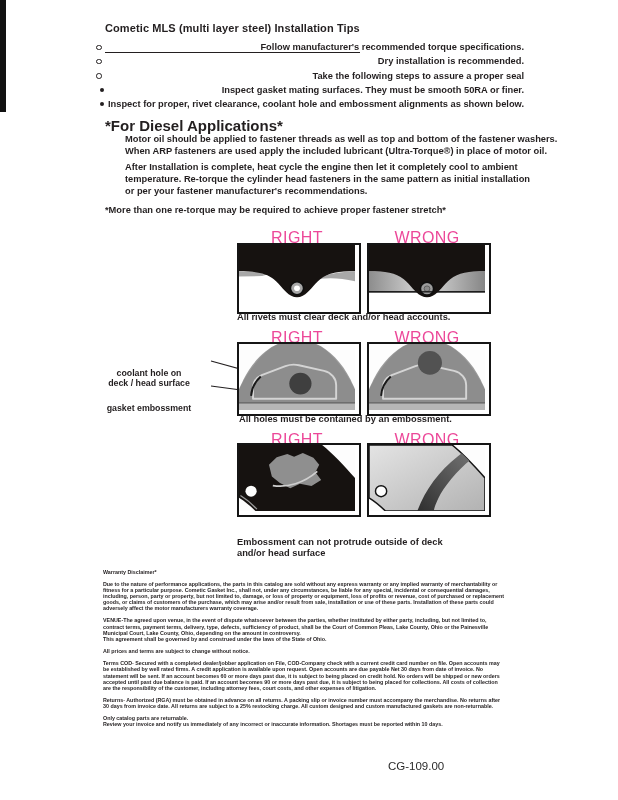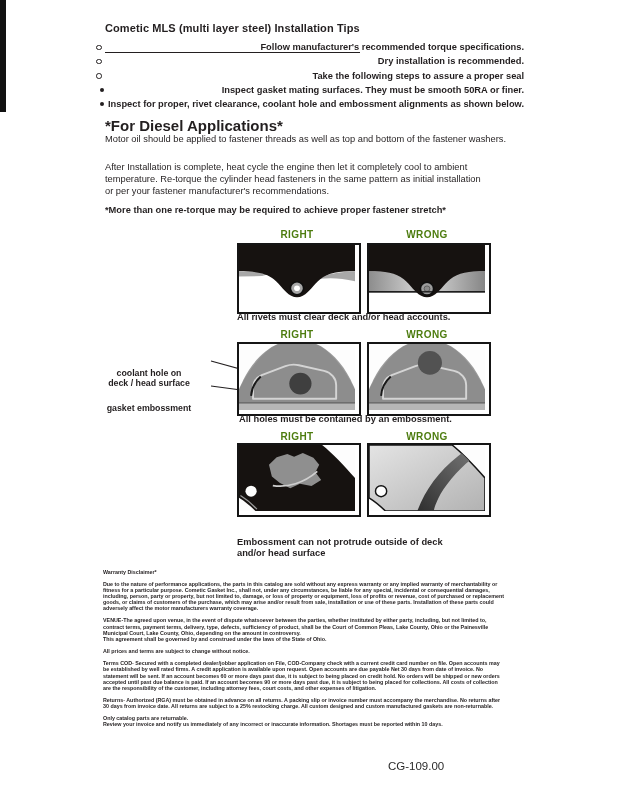--- a/index.html
+++ b/index.html
@@ -13,23 +13,23 @@
   .page-title{
     left:105px;top:22px;font-size:11px;font-weight:700;letter-spacing:.1px;
     border-bottom:1.5px solid #231f20;padding-bottom:18px;white-space:nowrap;
   }
   .bullets{left:96px;top:42px;font-size:9.3px;font-weight:700;}
   .b-item{display:flex;align-items:flex-start;height:14.3px;white-space:nowrap;justify-content:space-between;}
   .b-item.sub{margin-left:4px;}
   .o-bullet{width:3.5px;height:3.5px;border:1px solid #231f20;border-radius:50%;margin:2.5px 4px 0 0;flex:none;}
   .f-bullet{width:4px;height:4px;background:#231f20;border-radius:50%;margin:2.8px 4px 0 0;flex:none;}
   .h2{font-size:15px;font-weight:700;white-space:nowrap;}
-  .para span{display:block;font-size:9.3px;font-weight:400;line-height:11.9px;white-space:nowrap;}
+  .para span{display:block;font-size:9.3px;font-weight:700;line-height:11.9px;white-space:nowrap;margin-left:20px;}
   .note{font-size:9.3px;font-weight:700;white-space:nowrap;}
-  .dg-header{font-size:10px;font-weight:700;text-align:center;width:120px;letter-spacing:.4px;color:#4d7c0f;}
+  .dg-header{font-size:16px;font-weight:400;text-align:center;width:120px;letter-spacing:.4px;color:#ec4899;}
   .dbox{width:120px;height:67px;border:2px solid #151515;background:#fff;box-sizing:content-box;}
   .dbox svg{display:block;}
   .caption{font-size:9.3px;font-weight:700;line-height:10.8px;white-space:nowrap;}
   .lbl{font-size:8.8px;font-weight:700;text-align:center;width:120px;line-height:10px;white-space:nowrap;margin-top:24px;}
   .disc{left:103px;top:569px;width:430px;font-size:5.35px;font-weight:700;line-height:6.15px;}
   .disc .dh{margin:0 0 5.5px 0;}
   .disc p{margin:0 0 6px 0;}
   .disc span{display:block;white-space:nowrap;}
   .footer{left:388px;top:760px;font-size:11.5px;font-weight:400;color:#2b2b2b;}
 </style>
@@ -60,20 +60,21 @@
   <div class="b-item sub">
       <span class="f-bullet"></span>
       <span>Inspect for proper, rivet clearance, coolant hole and embossment alignments as shown below.</span>
     </div>
 </div>
 
 <div class="abs h2" style="left:105px;top:117px">*For Diesel Applications*</div>
 
 <div class="abs para" style="left:105px;top:134px">
   <span>Motor oil should be applied to fastener threads as well as top and bottom of the fastener washers.</span>
+  <span>When ARP fasteners are used apply the included lubricant (Ultra-Torque®) in place of motor oil.</span>
 </div>
 
 <div class="abs para" style="left:105px;top:162px">
   <span>After Installation is complete, heat cycle the engine then let it completely cool to ambient</span>
   <span>temperature. Re-torque the cylinder head fasteners in the same pattern as initial installation</span>
   <span>or per your fastener manufacturer's recommendations.</span>
 </div>
 
 <div class="abs note" style="left:105px;top:205px">*More than one re-torque may be required to achieve proper fastener stretch*</div>
 

